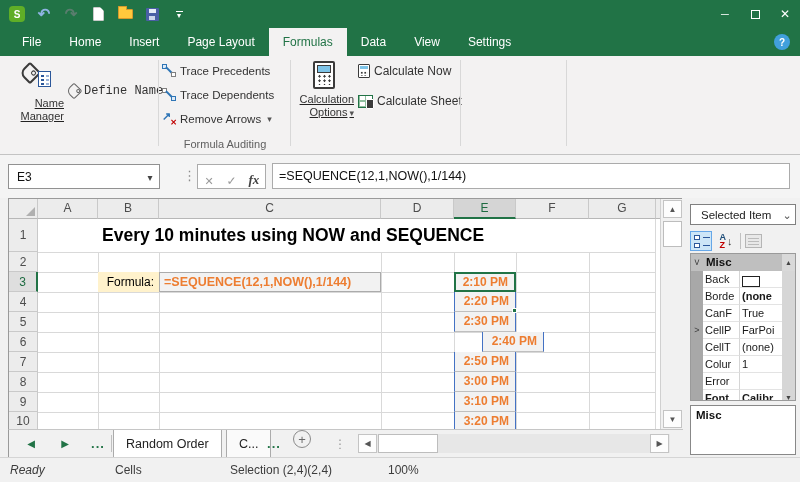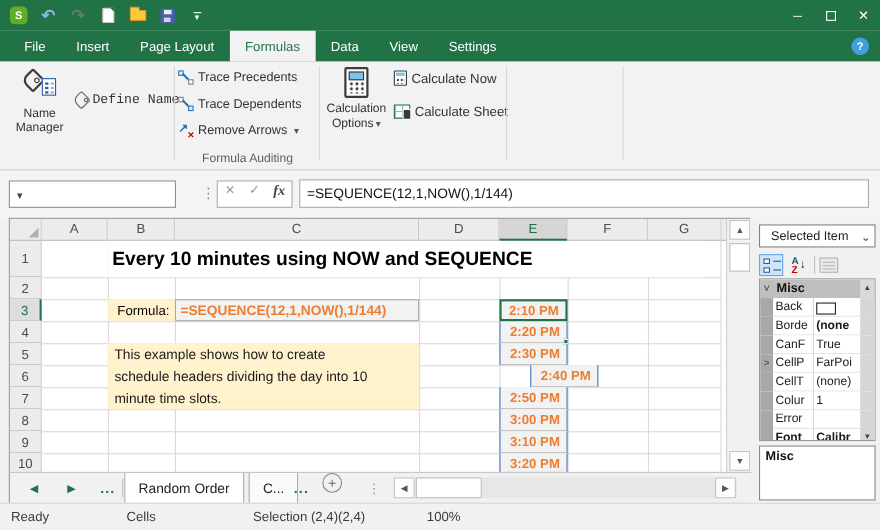--- a/index.html
+++ b/index.html
@@ -36,21 +36,21 @@
   .rtab { padding:0 14px; line-height:28px; color:#fff; font-size:12px; cursor:pointer; white-space:nowrap; }
   .rtab.active { background:#f3f2f2; color:#217346; }
   .help-btn { margin-left:auto; margin-right:10px; align-self:center; width:16px; height:16px; border-radius:50%; background:#41a0dc; display:flex; align-items:center; justify-content:center; cursor:pointer; }
   .help-btn::before { content:"?"; color:#fff; font-size:10px; font-weight:bold; }
 
   
   .ribbon { position:absolute; left:0; top:56px; width:800px; height:99px; background:#f3f2f2; border-bottom:1px solid #c3c3c3; }
   .rgroup { position:absolute; top:0; height:98px; }
   .rgroup .glabel { position:absolute; left:0; right:0; bottom:4px; text-align:center; font-size:11px; color:#5f5f5f; }
   .rsep { position:absolute; top:4px; height:86px; width:1px; background:#d8d8d8; }
-  .bigbtn { position:absolute; top:3px; width:56px; height:76px; display:flex; flex-direction:column; align-items:center; justify-content:flex-start; cursor:pointer; text-align:center; }
+  .bigbtn { position:absolute; top:3px; width:56px; height:76px; display:flex; flex-direction:column; align-items:center; justify-content:flex-start; cursor:pointer; text-align:right;text-decoration:underline; }
   .bigbtn .blabel { font-size:11px; color:#333; line-height:13px; margin-top:4px; }
   .rowbtn { position:absolute; display:flex; align-items:center; gap:4px; cursor:pointer; font-size:11.5px; color:#333; white-space:nowrap; }
   .g-ddcaret::after { content:"\25BE"; font-size:9px; color:#555; margin-left:2px; }
 
   .ic-nm { position:relative; width:32px; height:32px; margin-top:2px; }
   .ic-nm .tagbig { position:absolute; left:2px; top:4px; width:16px; height:16px; border:2px solid #3b3b3b; border-radius:2px 2px 2px 7px; transform:rotate(45deg); }
   .ic-nm .tagbig::after { content:""; position:absolute; right:1px; top:1px; width:3px; height:3px; border:1.5px solid #3b3b3b; border-radius:50%; }
   .ic-nm .card { position:absolute; right:1px; top:10px; width:13px; height:16px; background:#fff; border:1.5px solid #2b579a; }
   .ic-nm .card i { position:absolute; left:2px; top:3px; width:3px; height:2px; background:#2b579a; box-shadow:0 4px 0 #2b579a, 0 8px 0 #2b579a, 5px 0 0 #9ab3d8, 5px 4px 0 #9ab3d8, 5px 8px 0 #9ab3d8; }
   .ic-tag { position:relative; width:12px; height:12px; border:1.5px solid #666; border-radius:2px 2px 2px 6px; transform:rotate(45deg); flex:none; }
@@ -76,21 +76,21 @@
   .rcheckbox { width:13px; height:13px; background:#fff; border:1px solid #9a9a9a; flex:none; }
 
   
   .formulabar { position:absolute; left:0; top:155px; width:800px; height:43px; background:#f4f4f4; }
   .namebox { position:absolute; left:8px; top:9px; width:152px; height:25px; background:#fff; border:1px solid #919191; display:flex; align-items:center; cursor:pointer; }
   .namebox .nb-text { padding-left:8px; font-size:12px; color:#111; flex:1; }
   .namebox .g-nbcaret { width:18px; text-align:center; }
   .g-nbcaret::before { content:"\25BE"; color:#444; font-size:10px; }
   .fb-dots { position:absolute; left:183px; top:13px; color:#8a8a8a; font-size:13px; letter-spacing:0; }
   .g-dotsv::before { content:"\22EE"; }
-  .fxbox { position:absolute; left:197px; top:9px; width:69px; height:25px; background:#fff; border:1px solid #ababab; display:flex; align-items:flex-start; justify-content:space-around; }
+  .fxbox { position:absolute; left:197px; top:9px; width:69px; height:25px; background:#fff; border:1px solid #ababab; display:flex; align-items:flex-end; justify-content:space-around; }
   .fxbox .fxb { width:22px; text-align:center; cursor:pointer; }
   .g-x::before { content:"\2715"; color:#9a9a9a; font-size:11px; }
   .g-check::before { content:"\2713"; color:#9a9a9a; font-size:12px; }
   .fx-glyph { font-family:"Liberation Serif",serif; font-style:italic; font-weight:bold; font-size:13px; color:#444; }
   .fb-input { position:absolute; left:272px; top:8px; width:518px; height:26px; background:#fff; border:1px solid #ababab; font-size:12.5px; color:#111; line-height:24px; padding-left:6px; white-space:nowrap; overflow:hidden; cursor:text; }
 
   
   .sheet { position:absolute; left:8px; top:198px; width:674px; height:231px; background:#fff; border-left:1px solid #9a9a9a; border-top:1px solid #9a9a9a; overflow:hidden; }
   .corner { position:absolute; left:0; top:0; width:29px; height:20px; background:#ececec; border-right:1px solid #c9c9c9; border-bottom:1px solid #b7b7b7; }
   .corner::after { content:""; position:absolute; right:2px; bottom:2px; border-bottom:9px solid #b0b0b0; border-left:9px solid transparent; }
@@ -209,20 +209,21 @@
           <span class="ic-max"></span>
         </span>
       <span class="wc">
           <span class="g-close"></span>
         </span>
     </div>
   </div>
 
   <div class="tabrow">
     <div class="rtab">File</div>
+    <div class="rtab">Home</div>
     <div class="rtab">Insert</div>
     <div class="rtab">Page Layout</div>
     <div class="rtab active">Formulas</div>
     <div class="rtab">Data</div>
     <div class="rtab">View</div>
     <div class="rtab">Settings</div>
     <div class="help-btn"></div>
   </div>
 
   <div class="ribbon">
@@ -289,20 +290,21 @@
     </div>
 
     <div class="rsep" style="left:460px;"></div>
 
 
     <div class="rsep" style="left:566px;"></div>
   </div>
 
   <div class="formulabar">
     <div class="namebox">
+      <span class="nb-text">E3</span>
       <span class="g-nbcaret"></span>
     </div>
     <span class="fb-dots g-dotsv"></span>
     <div class="fxbox">
       <span class="fxb"><span class="g-x"></span></span>
       <span class="fxb"><span class="g-check"></span></span>
       <span class="fxb fx-glyph">fx</span>
     </div>
     <div class="fb-input">=SEQUENCE(12,1,NOW(),1/144)</div>
   </div>
@@ -348,25 +350,20 @@
       <div class="hline" style="top:93px;"></div>
       <div class="hline" style="top:113px;"></div>
       <div class="hline" style="top:133px;"></div>
       <div class="hline" style="top:153px;"></div>
       <div class="hline" style="top:173px;"></div>
       <div class="hline" style="top:193px;"></div>
 
       <div class="cellbox sheet-title">Every 10 minutes using NOW and SEQUENCE</div>
       <div class="cellbox flabel">Formula:</div>
       <div class="cellbox fcell">=SEQUENCE(12,1,NOW(),1/144)</div>
-      <div class="cellbox notebox">
-        <div>This example shows how to create</div>
-        <div>schedule headers dividing the day into 10</div>
-        <div>minute time slots.</div>
-      </div>
 
       <div class="cellbox tcell first" style="top:53px;">2:10 PM</div>
       <div class="fillhandle"></div>
       <div class="cellbox tcell" style="top:73px;">2:20 PM</div>
       <div class="cellbox tcell" style="top:93px;">2:30 PM</div>
       <div class="cellbox tcell" style="top:113px;margin-left:28px;">2:40 PM</div>
       <div class="cellbox tcell" style="top:133px;">2:50 PM</div>
       <div class="cellbox tcell" style="top:153px;">3:00 PM</div>
       <div class="cellbox tcell" style="top:173px;">3:10 PM</div>
       <div class="cellbox tcell" style="top:193px; height:18px;">3:20 PM</div>
@@ -405,21 +402,21 @@
     <div class="hbtn" style="left:349px;">
         <span class="g-left"></span>
       </div>
     <div class="hthumb"></div>
     <div class="hbtn" style="left:641px;">
         <span class="g-right"></span>
       </div>
   </div>
 
   <div class="statusbar">
-    <span class="sb-item" style="left:10px;">Ready</span>
+    <span class="sb-item" style="left:10px;font-style:italic;">Ready</span>
     <span class="sb-item" style="left:115px;">Cells</span>
     <span class="sb-item" style="left:230px;">Selection (2,4)(2,4)</span>
     <span class="sb-item" style="left:388px;">100%</span>
   </div>
 
   <div class="rightpanel">
     <div class="sel-combo">
       <span class="sc-text">Selected Item</span>
       <span class="chev"><span class="g-chev"></span></span>
     </div>

